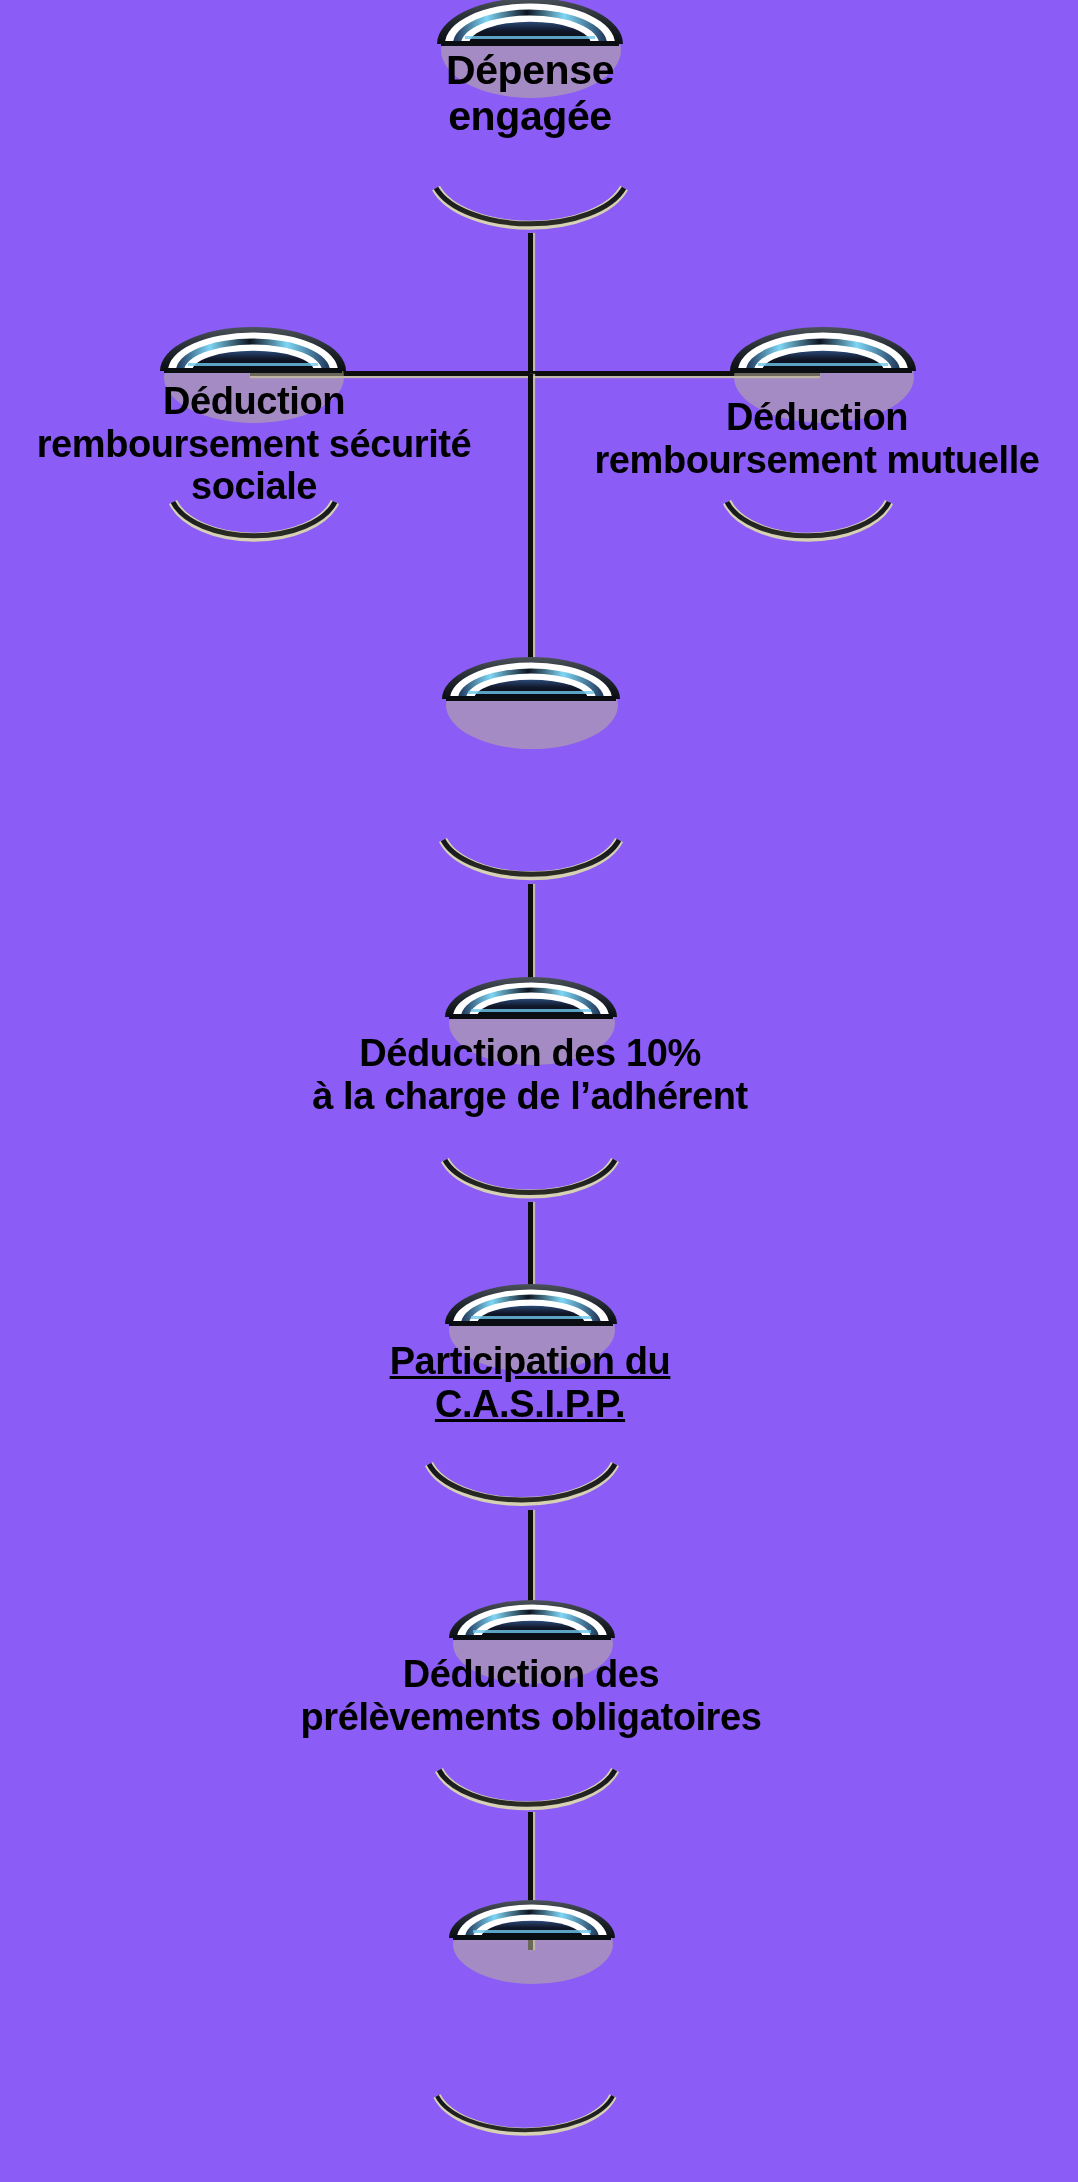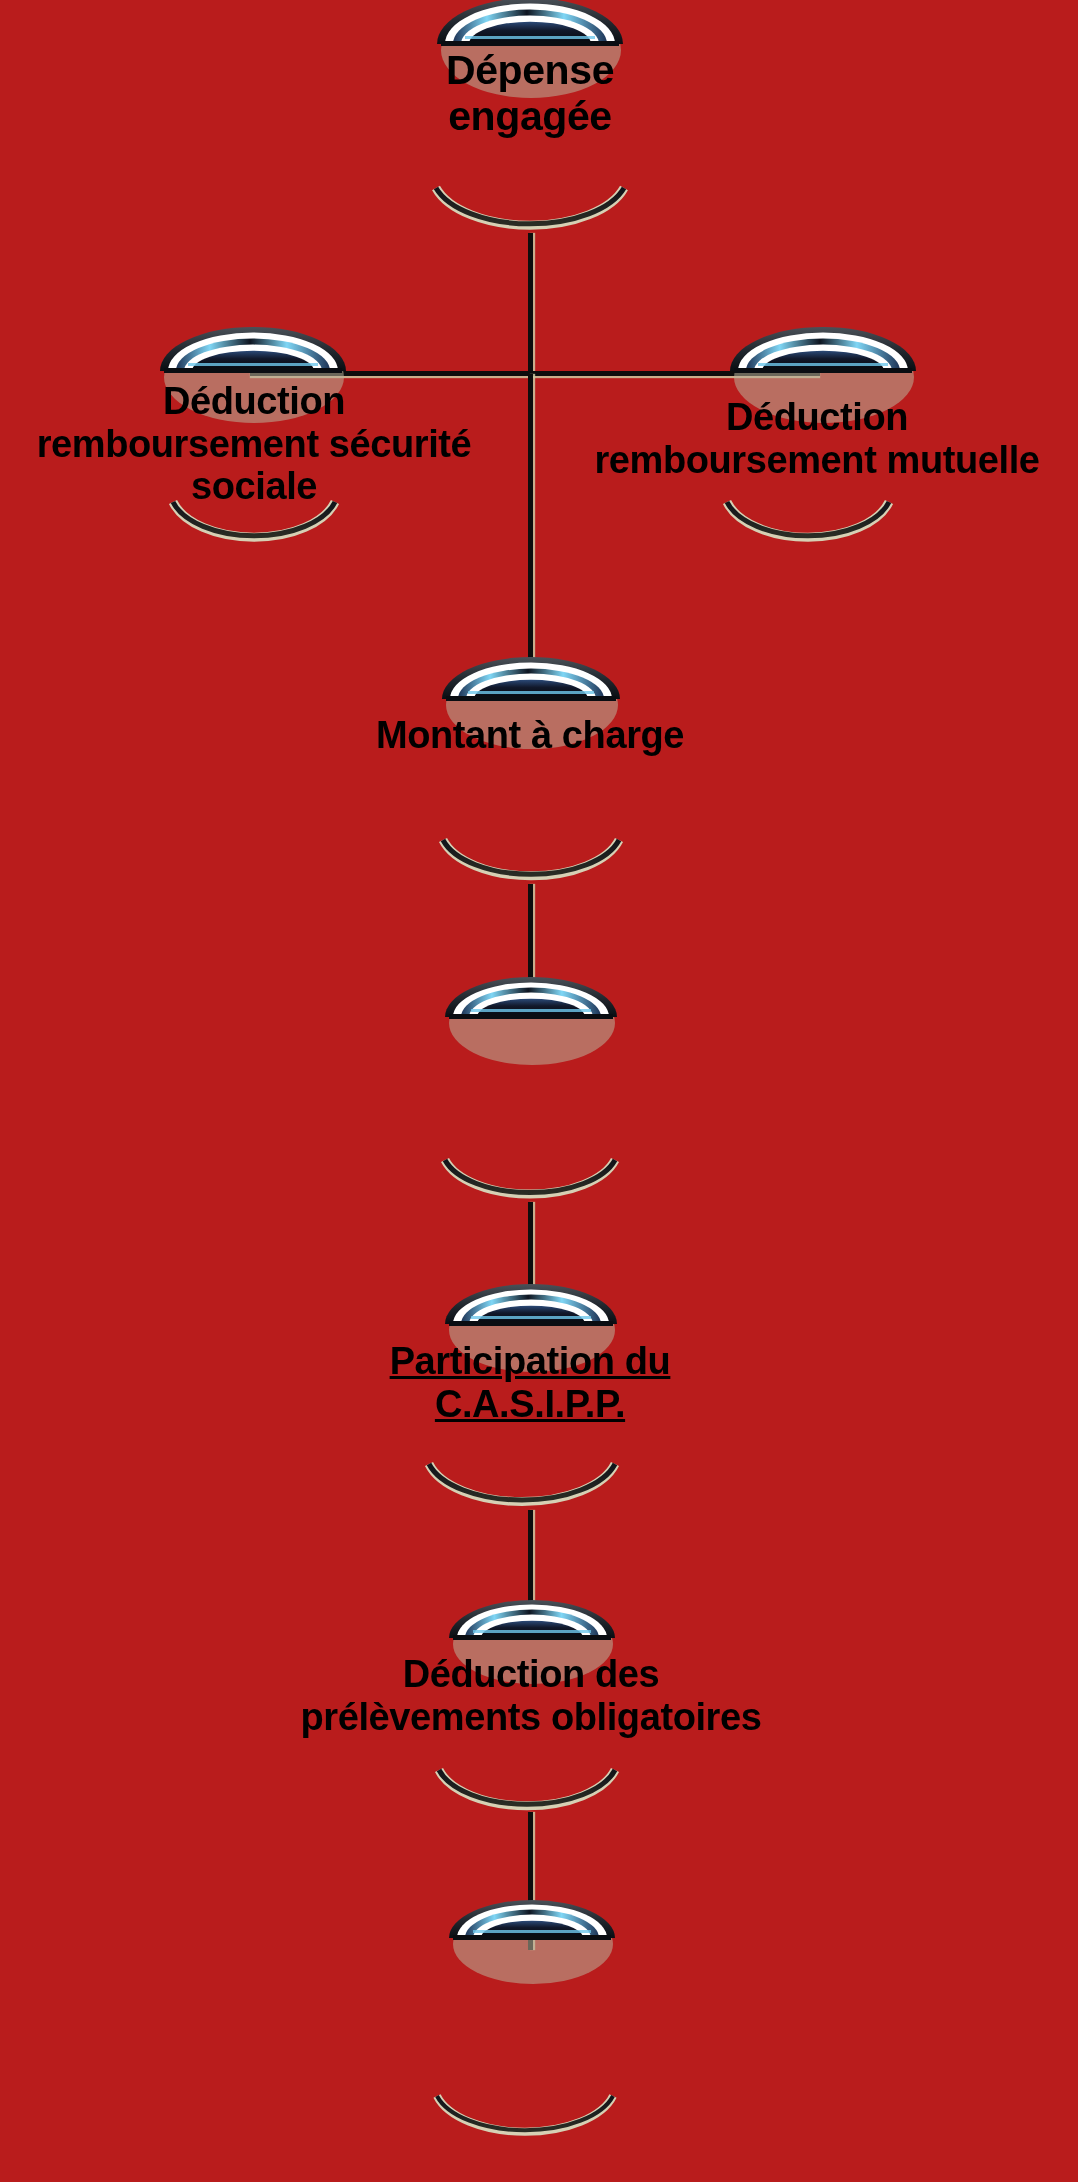--- a/index.html
+++ b/index.html
@@ -4,21 +4,21 @@
 <style>
   html, body {
     margin: 0;
     padding: 0;
     background: #ffffff;
   }
   #stage {
     position: relative;
     width: 1078px;
     height: 2182px;
-    background: #b91c1c;
+    background: #8b5cf6;
     overflow: hidden;
     font-family: "Liberation Sans", "DejaVu Sans", sans-serif;
   }
 
   
   .stem {
     position: absolute;
     width: 5px;
     background: #0d0d0d;
     box-shadow: 2px 0 1px rgba(205,200,160,0.85);
@@ -171,21 +171,20 @@
       <path d="M2 44 A89 42 0 0 1 180 44 Z" fill="url(#gDark)"></path>
       <path d="M10 44 A80 36 0 0 1 172 44 Z" fill="#ffffff"></path>
       <path d="M18 44 A72 30 0 0 1 164 44 Z" fill="url(#gBlue)"></path>
       <path d="M26 44 A64 25 0 0 1 156 44 Z" fill="#ffffff"></path>
       <path d="M34 44 A56 19 0 0 1 148 44 Z" fill="url(#gBase)"></path>
       <rect x="28" y="36" width="126" height="3" fill="#6fc8ec" opacity="0.8"></rect>
       <rect x="6" y="41" width="170" height="5" fill="#0a0d12"></rect>
     </svg>
   </div>
 
-  <div class="label lbl-mid" style="left:330px; top:714px; width:400px;">Montant à charge</div>
 
   <div class="cup" style="left:438px; top:838px; width:186px; height:52px;">
     <svg viewBox="0 0 186 52" width="186" height="52" preserveAspectRatio="none">
       <path d="M5 2 A91 48 0 0 0 181 2" fill="none" stroke="#d6d0b4" stroke-width="9"></path>
       <path d="M5 2 A91 46 0 0 0 181 2" fill="none" stroke="url(#gCup)" stroke-width="5"></path>
     </svg>
   </div>
 
   <div class="stem" style="left:528px; top:884px; height:125px;"></div>
 
@@ -195,20 +194,22 @@
       <path d="M2 42 A86 40 0 0 1 174 42 Z" fill="url(#gDark)"></path>
       <path d="M10 42 A77 34 0 0 1 166 42 Z" fill="#ffffff"></path>
       <path d="M18 42 A69 29 0 0 1 158 42 Z" fill="url(#gBlue)"></path>
       <path d="M26 42 A61 24 0 0 1 150 42 Z" fill="#ffffff"></path>
       <path d="M34 42 A53 18 0 0 1 142 42 Z" fill="url(#gBase)"></path>
       <rect x="28" y="34" width="120" height="3" fill="#6fc8ec" opacity="0.8"></rect>
       <rect x="6" y="39" width="164" height="5" fill="#0a0d12"></rect>
     </svg>
   </div>
 
+  <div class="label lbl-mid" style="left:248px; top:1032px; width:564px;">Déduction des 10%
+à la charge de l’adhérent</div>
 
   <div class="cup" style="left:440px; top:1158px; width:180px; height:50px;">
     <svg viewBox="0 0 180 50" width="180" height="50" preserveAspectRatio="none">
       <path d="M5 2 A88 46 0 0 0 175 2" fill="none" stroke="#d6d0b4" stroke-width="9"></path>
       <path d="M5 2 A88 44 0 0 0 175 2" fill="none" stroke="url(#gCup)" stroke-width="5"></path>
     </svg>
   </div>
 
   <div class="stem" style="left:528px; top:1202px; height:115px;"></div>
 

